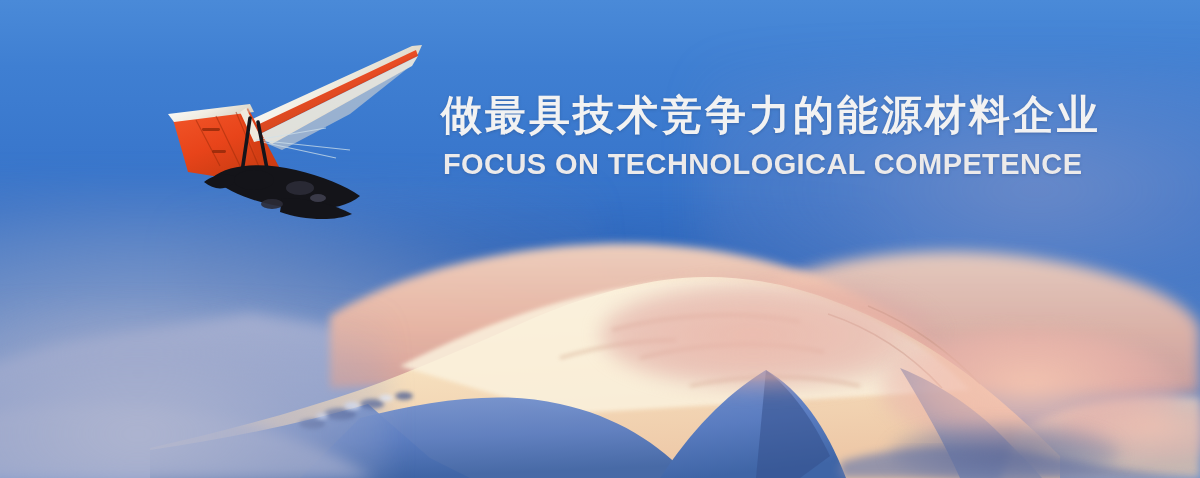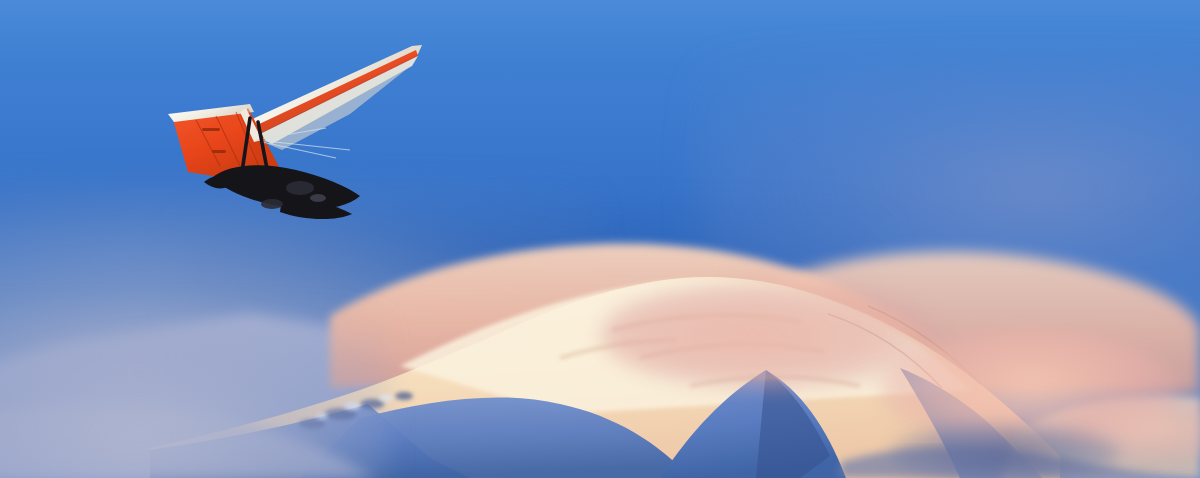--- a/index.html
+++ b/index.html
@@ -331,14 +331,18 @@
       <g fill="#2c2c38" opacity="0.9">
         <ellipse cx="150" cy="166" rx="14" ry="7"></ellipse>
         <ellipse cx="122" cy="182" rx="11" ry="5"></ellipse>
       </g>
       <g fill="#4a4a5c" opacity="0.7">
         <ellipse cx="168" cy="176" rx="8" ry="4"></ellipse>
       </g>
     </svg>
   </div>
 
+  <div class="headline-block">
+    <div class="headline-cn">做最具技术竞争力的能源材料企业</div>
+    <div class="headline-en">FOCUS  ON  TECHNOLOGICAL  COMPETENCE</div>
+  </div>
 
 </div>
 
 </body></html>

